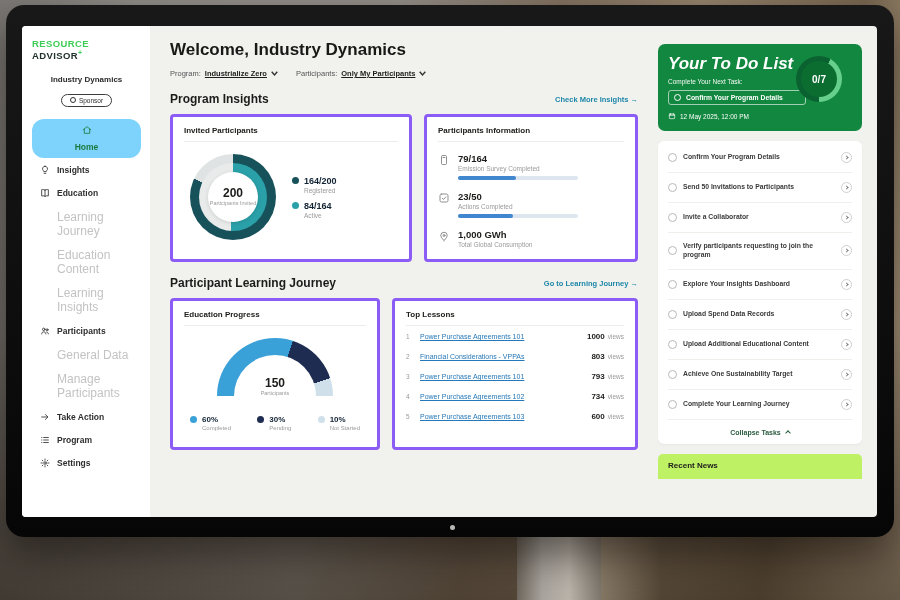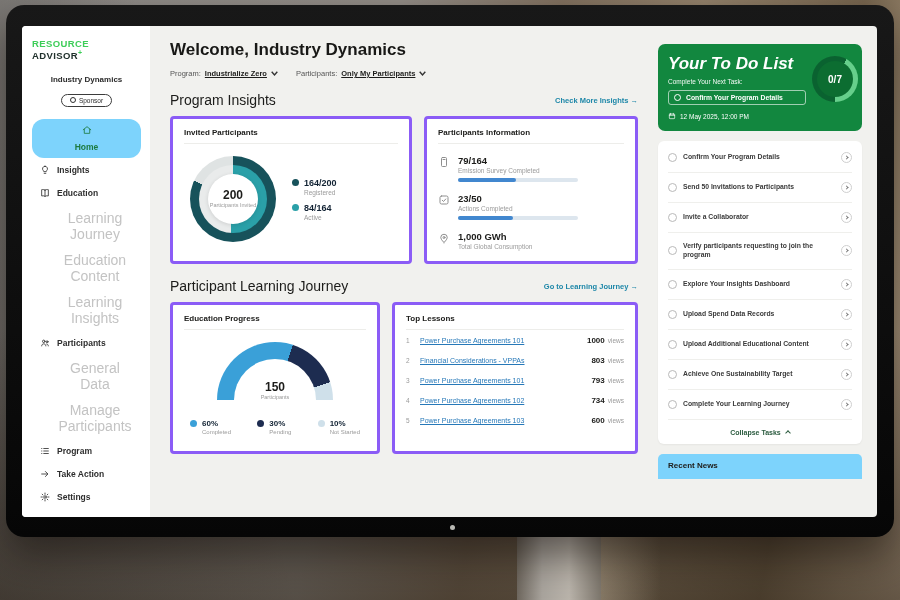--- a/index.html
+++ b/index.html
@@ -32,32 +32,32 @@
   .badge-wrap { text-align:center; margin-top:5px; }
   .badge { display:inline-flex; align-items:center; gap:3px; border:1px solid #3c3c3c; border-radius:9px;
     padding:2px 8px; font-size:6.5px; color:#2e2e2e; background:#fff; }
   .badge-ic { width:6px; height:6px; border:1px solid #2e2e2e; border-radius:50%; display:inline-block; }
   .nav { margin-top:12px; }
   .nav-item { display:flex; align-items:center; gap:7px; padding:6px 8px; margin:1px 0;
     font-size:8.5px; font-weight:bold; color:#2e2e2e; border-radius:12px; cursor:pointer; }
   .nav-item.active { background:#7dd3fc; color:#1d7a3f;flex-direction:column; }
   .nicon { width:10px; height:10px; flex-shrink:0; }
   .nicon path, .nicon circle, .nicon rect { fill:none; stroke:currentColor; stroke-width:2; stroke-linecap:round; stroke-linejoin:round; }
-  .nav-sub { padding:5px 8px 5px 25px; font-size:14px; color:#c3c3c3; cursor:pointer;text-align:center; }
+  .nav-sub { padding:5px 8px 5px 25px; font-size:12px; color:#c3c3c3; cursor:pointer; }
 
   
   .main { flex:1; padding:14px 12px 0 20px; }
   .welcome { font-size:17px; font-weight:bold; color:#181816; }
   .filters { display:flex; align-items:center; gap:18px; margin-top:9px; font-size:7.5px; color:#555; }
   .filter { display:flex; align-items:center; gap:4px; }
   .filter b { color:#1d1d1b; font-size:7.5px; cursor:pointer;text-decoration:underline; }
   .chev-down { width:7px; height:5px; }
   .chev-down polyline { fill:none; stroke:#333; stroke-width:2; }
   .sec-head { display:flex; justify-content:space-between; align-items:center; margin-top:14px; }
-  .sec-title { font-size:14px; font-weight:normal; color:#1c1c1a; }
+  .sec-title { font-size:12px; font-weight:bold; color:#1c1c1a; }
   .sec-link { font-size:7.5px; font-weight:bold; color:#1d87a8; cursor:pointer; }
   .cards { display:flex; gap:12px; margin-top:8px; }
   .card { background:#fff; border:3px solid #8b5cf6; border-radius:4px; padding:9px 11px; }
   .card-title { font-size:8px; font-weight:bold; color:#20201e; padding-bottom:6px; border-bottom:1px solid #ededea; }
 
   
   .c-invited { width:242px; height:148px; }
   .donut-row { display:flex; align-items:center; gap:16px; margin-top:12px; }
   .donut { position:relative; width:86px; height:86px; border-radius:50%; margin-left:6px;
     background:conic-gradient(#17525b 0 82%, #dfe3e3 82% 100%);
@@ -113,39 +113,39 @@
   .todo-green { position:relative; background:#12873f; border-radius:7px; padding:10px 10px 11px 10px; color:#fff; }
   .todo-title { font-size:17px; font-weight:bold;font-style:italic; }
   .todo-sub { font-size:6.5px; margin-top:4px; opacity:.95; }
   .next-task { display:flex; align-items:center; gap:5px; margin-top:5px; width:138px;
     border:1px solid rgba(255,255,255,.6); border-radius:3px; padding:3px 5px; cursor:pointer; }
   .next-task .ck { width:7px; height:7px; border:1px solid #fff; border-radius:50%; flex-shrink:0; }
   .next-task span.t { font-size:6.8px; font-weight:bold; }
   .due { display:flex; align-items:center; gap:4px; margin-top:7px; font-size:6.5px; }
   .cal { width:8px; height:8px; color:#fff; }
   .cal path, .cal rect { fill:none; stroke:currentColor; stroke-width:2; stroke-linecap:round; }
-  .ring { position:absolute; right:4px; top:12px; width:46px; height:46px; border-radius:50%;
+  .ring { position:absolute; right:20px; top:12px; width:46px; height:46px; border-radius:50%;
     background:conic-gradient(from 30deg, #66cf8b 0 42%, #0a6230 42% 100%);
     display:flex; align-items:center; justify-content:center; }
   .ring-inner { width:36px; height:36px; border-radius:50%; background:#0c6d31;
     display:flex; align-items:center; justify-content:center; font-size:10px; font-weight:bold; color:#fff; }
 
   .todo-card { background:#fff; border-radius:6px; margin-top:10px; padding:2px 10px 4px 10px; box-shadow:0 1px 2px rgba(0,0,0,.05); }
   .task-row { display:flex; align-items:center; gap:6px; padding:9px 0; border-bottom:1px solid #efefec; cursor:pointer; }
   .task-row:last-of-type { border-bottom:none; }
   .task-check { width:9px; height:9px; border:1px solid #b9b9b9; border-radius:50%; flex-shrink:0; cursor:pointer; }
   .task-text { flex:1; font-size:6.8px; font-weight:bold; color:#3a3a3a; line-height:1.3; }
   .task-go { width:11px; height:11px; border:1px solid #cfcfcf; border-radius:50%; flex-shrink:0;
     display:flex; align-items:center; justify-content:center; cursor:pointer; }
   .chev-r { width:3px; height:3px; border-right:1px solid #7a7a7a; border-top:1px solid #7a7a7a; transform:rotate(45deg); margin-left:-1px; }
   .collapse { display:flex; align-items:center; justify-content:center; gap:5px; padding:9px 0 4px 0;
     font-size:7px; font-weight:bold; color:#2c5c40; cursor:pointer; }
   .chev-up { width:4px; height:4px; border-left:1.5px solid #2c5c40; border-top:1.5px solid #2c5c40; transform:rotate(45deg); margin-top:2px; }
 
-  .news-bar { background:#7dd3fc; border-radius:5px 5px 0 0; margin-top:10px; padding:7px 10px 9px 10px;
+  .news-bar { background:#bef264; border-radius:5px 5px 0 0; margin-top:10px; padding:7px 10px 9px 10px;
     font-size:8px; font-weight:bold; color:#20201e; }
 </style>
 </head>
 <body>
 
 <div class="scene">
   <div class="bg-shade"></div>
   <div class="stand"></div>
   <div class="stand-glow"></div>
 
@@ -196,30 +196,30 @@
                 <path d="M4 19c0-3 2.3-5 5-5s5 2 5 5"></path>
                 <circle cx="17" cy="9" r="2.3"></circle>
                 <path d="M16 14.3c2.3.2 4 2.1 4 4.7"></path>
               </svg>
             <span>Participants</span>
           </div>
           <div class="nav-sub"><span>General Data</span></div>
           <div class="nav-sub"><span>Manage Participants</span></div>
           <div class="nav-item">
             <svg class="nicon" viewBox="0 0 24 24">
-                <path d="M4 6h.5M4 12h.5M4 18h.5M9 6h11M9 12h11M9 18h11"></path>
-              </svg>
-            <span>Program</span>
-          </div>
-          <div class="nav-item">
-            <svg class="nicon" viewBox="0 0 24 24">
                 <path d="M4 12h14"></path>
                 <path d="M13 6l6 6-6 6"></path>
               </svg>
             <span>Take Action</span>
+          </div>
+          <div class="nav-item">
+            <svg class="nicon" viewBox="0 0 24 24">
+                <path d="M4 6h.5M4 12h.5M4 18h.5M9 6h11M9 12h11M9 18h11"></path>
+              </svg>
+            <span>Program</span>
           </div>
           <div class="nav-item">
             <svg class="nicon" viewBox="0 0 24 24">
                 <circle cx="12" cy="12" r="3"></circle>
                 <path d="M12 2.5v3M12 18.5v3M2.5 12h3M18.5 12h3M5.2 5.2l2 2M16.8 16.8l2 2M18.8 5.2l-2 2M7.2 16.8l-2 2"></path>
               </svg>
             <span>Settings</span>
           </div>
         </nav>
       </aside>

